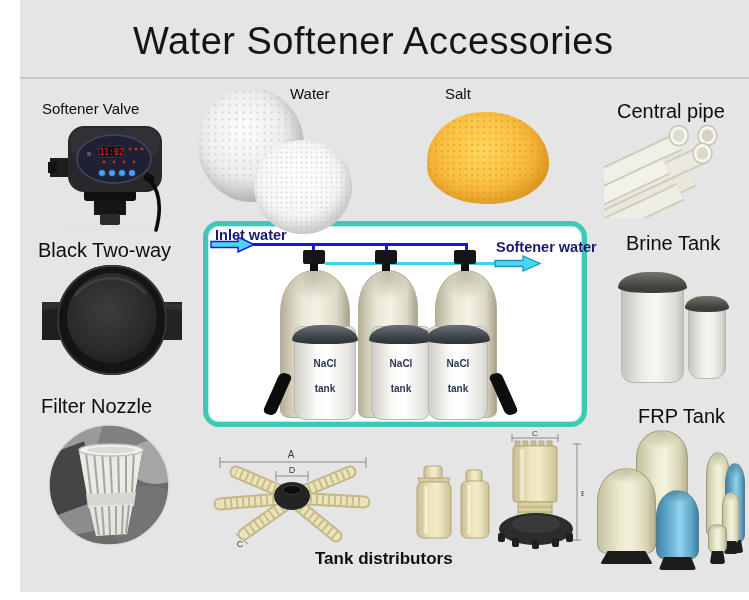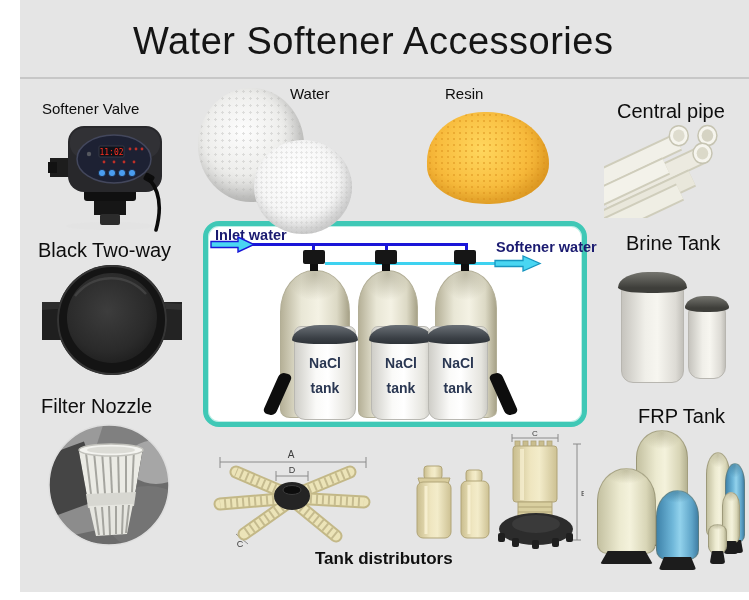--- a/index.html
+++ b/index.html
@@ -44,21 +44,21 @@
     background:
       radial-gradient(60% 26% at 50% 2%, rgba(150,146,120,.55), rgba(0,0,0,0) 70%),
       linear-gradient(90deg,#b6b198 0%,#e9e7d6 30%,#f4f2e4 55%,#dcd9c5 82%,#a8a389 100%);}
   .leg{position:absolute;width:13px;height:44px;background:#0d0d0d;border-radius:5px;z-index:4;}
   .nacl{position:absolute;top:100px;height:92px;z-index:6;border:1px solid #b9b8b2;
     border-radius:7px 7px 11px 11px;text-align:center;
     background:linear-gradient(90deg,#cfcec8 0%,#fafaf8 35%,#ffffff 55%,#e5e4de 90%,#cfcec8 100%);}
   .nacl .lid{position:absolute;top:-2px;left:-3px;right:-3px;height:19px;
     background:linear-gradient(#6a7076,#3a3f45 70%,#2e3338);
     border-radius:50% 50% 50% 50% / 95% 95% 25% 25%;}
-  .nacl .txt{position:relative;padding-top:24px;line-height:25px;font-size:14px;font-weight:600;color:#2a3752;}
+  .nacl .txt{position:relative;padding-top:24px;line-height:25px;font-size:10px;font-weight:600;color:#2a3752;}
   
   .brine{border:1px solid #b8b6b0;border-radius:10px 10px 12px 12px;
     background:linear-gradient(90deg,#c6c4be 0%,#f0efe9 38%,#f7f6f0 58%,#dddbd5 88%,#c2c0ba 100%);}
   .brine .lid{position:absolute;left:-4px;right:-4px;top:-10px;height:21px;
     background:linear-gradient(#75756f,#3e3e3a 75%);border-radius:50% 50% 50% 50%/ 85% 85% 30% 30%;}
   .brine-big{left:601px;top:281px;width:61px;height:100px;}
   .brine-small{left:668px;top:303px;width:36px;height:74px;}
   .brine-small .lid{top:-8px;height:16px;}
   
   .frp{position:absolute;}
@@ -115,21 +115,21 @@
     </g>
     <circle cx="41" cy="32" r="2.2" fill="#55585f"></circle>
     <rect x="96" y="52" width="10" height="8" rx="2" fill="#0c0c0c" transform="rotate(28 101 56)"></rect>
     <path d="M102,58 C112,70 114,86 108,108" stroke="#0b0b0b" stroke-width="3.6" fill="none" stroke-linecap="round"></path>
   </svg>
 
   <div class="abs lbl" style="left:270px;top:85px;">Water</div>
   <div class="abs salt salt-a"></div>
   <div class="abs salt salt-b"></div>
 
-  <div class="abs lbl" style="left:425px;top:85px;">Resin</div>
+  <div class="abs lbl" style="left:425px;top:85px;">Salt</div>
   <div class="abs resin"></div>
 
   <div class="abs lbl big" style="left:597px;top:100px;">Central pipe</div>
   <svg class="abs" style="left:584px;top:122px;" width="132" height="96" viewBox="0 0 132 96">
     <g stroke-linecap="butt">
       <g>
         <line x1="74" y1="20" x2="-26" y2="67" stroke="#cfcdbb" stroke-width="19"></line>
         <line x1="74" y1="20" x2="-26" y2="67" stroke="#f1f0e8" stroke-width="15"></line>
         <line x1="100" y1="32" x2="0" y2="79" stroke="#cfcdbb" stroke-width="19"></line>
         <line x1="100" y1="32" x2="0" y2="79" stroke="#eceae0" stroke-width="15"></line>

